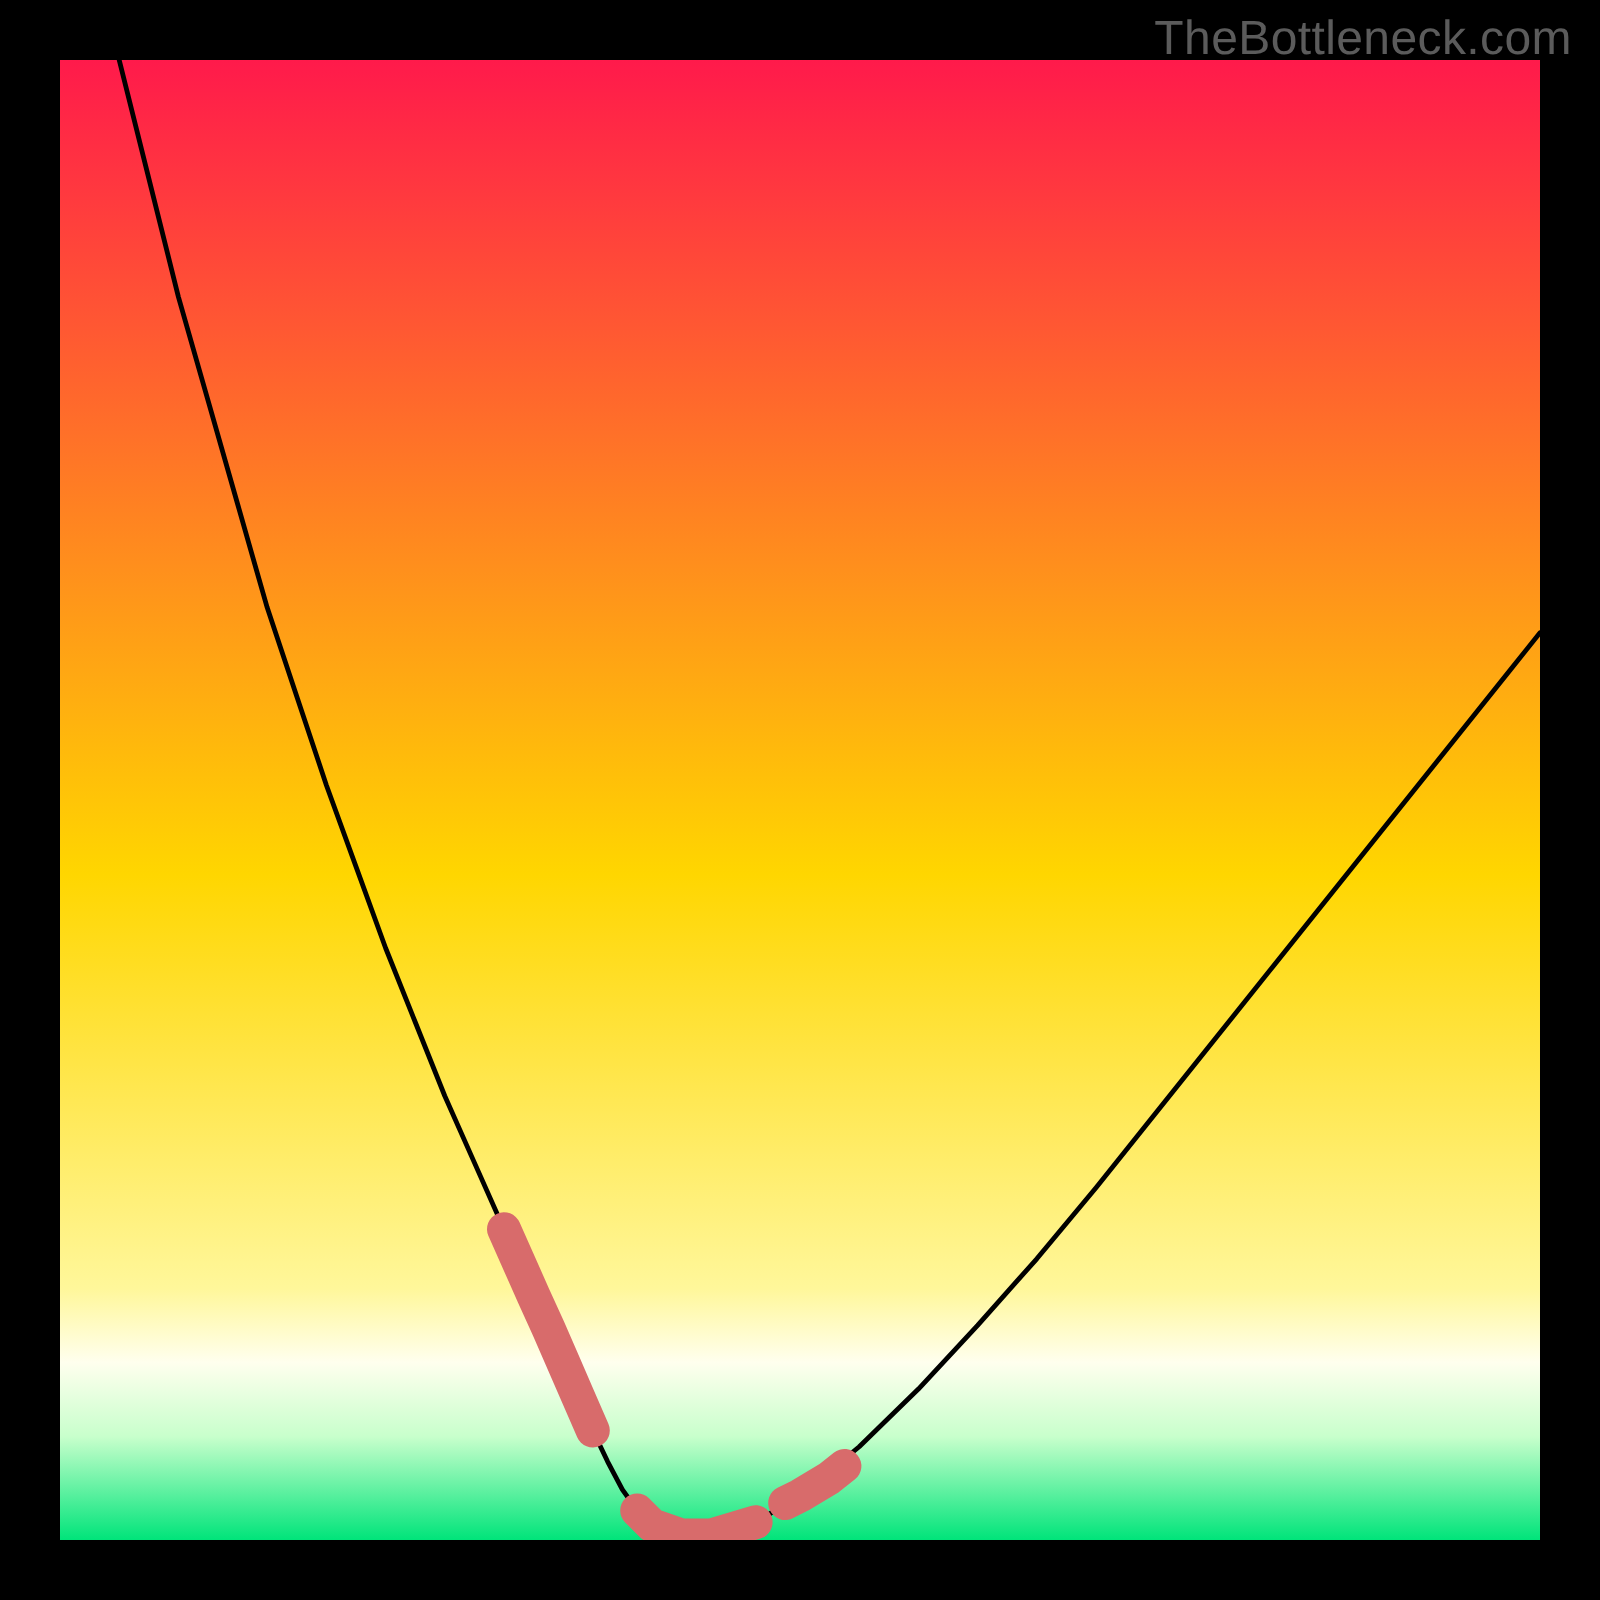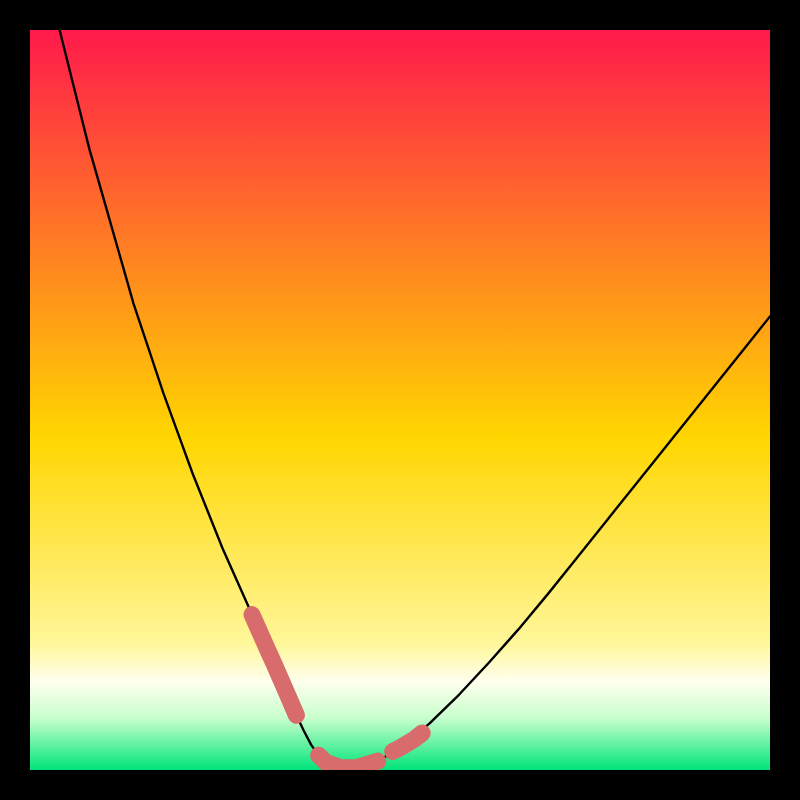--- a/index.html
+++ b/index.html
@@ -32,20 +32,21 @@
     font-size: 24px;
     font-weight: 400;
     letter-spacing: 0.2px;
     z-index: 3;
   }
 </style>
 </head>
 <body>
 
 <div class="stage">
+  <div class="attribution">TheBottleneck.com</div>
   <svg class="plot" viewBox="0 0 740 740" preserveAspectRatio="none">
     <defs>
       <linearGradient id="bg-grad" x1="0" y1="0" x2="0" y2="1">
         <stop offset="0%" stop-color="#ff1a4b"></stop>
         <stop offset="55%" stop-color="#ffd600"></stop>
         <stop offset="83%" stop-color="#fff79a"></stop>
         <stop offset="88%" stop-color="#ffffee"></stop>
         <stop offset="93%" stop-color="#c8ffcc"></stop>
         <stop offset="100%" stop-color="#00e47a"></stop>
       </linearGradient>

